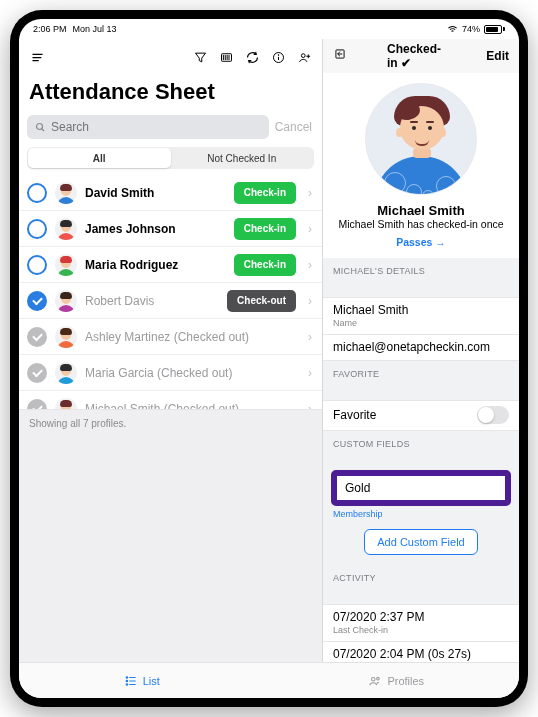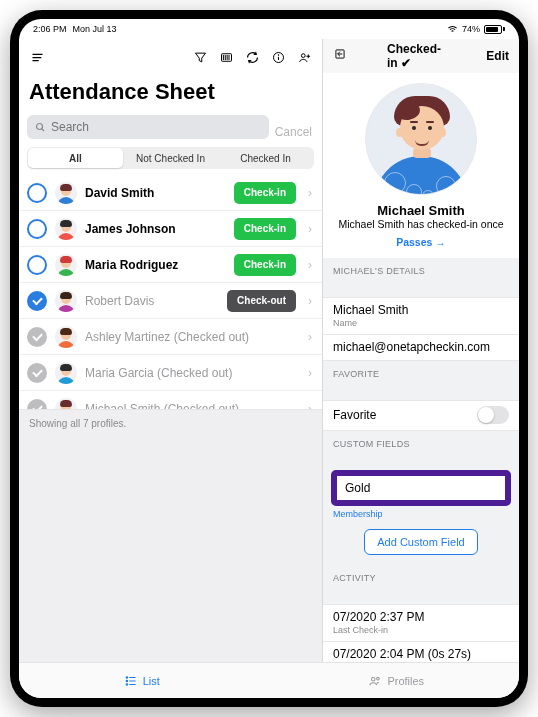--- a/index.html
+++ b/index.html
@@ -21,21 +21,21 @@
   .rightpane { flex: 1; display: flex; flex-direction: column; background: #f1f2f4; overflow: hidden; }
 
   
   .lefttoolbar { display: flex; align-items: center; padding: 6px 6px; gap: 2px; }
   .lefttoolbar .spacer { flex:1; }
   .lefttoolbar .tbicon { width: 24px; height: 24px; display:flex; align-items:center; justify-content:center; color:#222; }
   .lefttoolbar svg { width: 15px; height: 15px; }
 
   .title { font-size: 22px; font-weight: 800; padding: 4px 10px 10px 10px; color:#000;}
 
-  .searchrow { display:flex; align-items:flex-end; gap:6px; padding: 0 8px 8px 8px;}
+  .searchrow { display:flex; align-items:center; gap:6px; padding: 0 8px 8px 8px;}
   .searchbox { flex:1; display:flex; align-items:center; background:#e3e4e7; border-radius:6px; height:24px; padding:0 7px; gap:5px; color:#8a8a8e; font-size:12px;}
   .searchbox input { flex:1; border:none; background:transparent; outline:none; font-size:12px; }
   .cancel { color:#b5b5b9; font-size:12px; padding-right:2px;}
 
   .segwrap{padding:0 8px 6px 8px;}
   .segmented { display:flex; background:#eeeeef; border-radius:6px; padding:1px; font-size:10px; color:#333; height:22px;}
   .segmented .seg { flex:1; display:flex; align-items:center; justify-content:center; border-radius:5px;}
   .segmented .seg.active { background:#fff; box-shadow:0 1px 2px rgba(0,0,0,0.15); font-weight:600; }
 
   .list { flex:1; overflow:hidden; }
@@ -195,21 +195,20 @@
                 </svg>
             <input placeholder="Search" style="">
           </div>
           <div class="cancel">Cancel</div>
         </div>
 
         <div class="segwrap">
         <div class="segmented">
           <div class="seg active">All</div>
           <div class="seg">Not Checked In</div>
-          <div class="seg">Checked In</div>
         </div>
         </div>
 
         <div class="list" id="list">
               <div class="row">
                 <div class="circle "></div>
                 <div class="avatar">
                   <div class="av-bg" style="background:#f1f1f3"></div>
                   <div class="av-shirt" style="background:#2f7ed8"></div>
                   <div class="av-head"></div>

